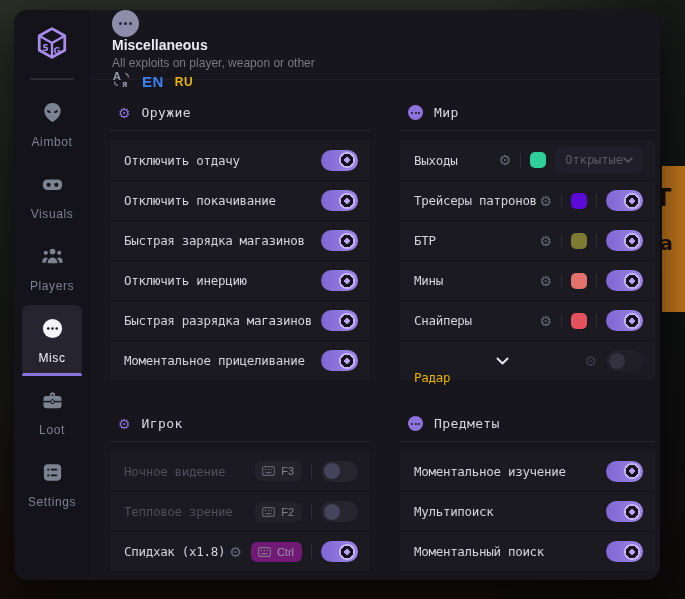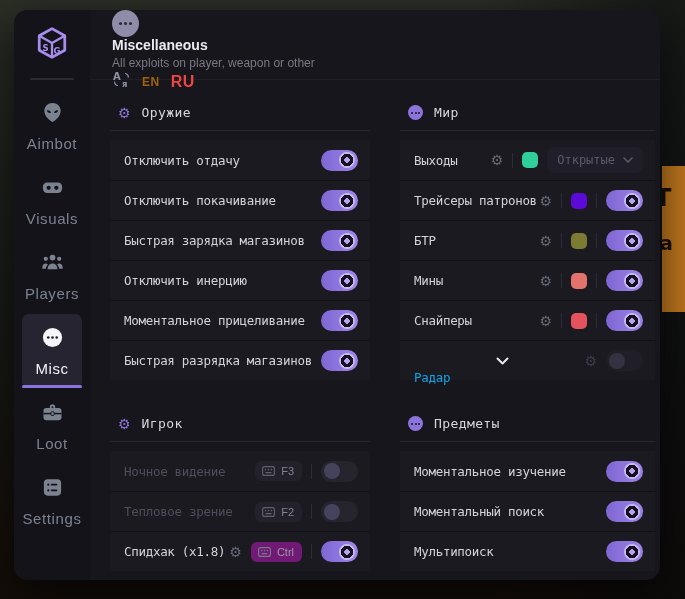--- a/index.html
+++ b/index.html
@@ -31,56 +31,56 @@
   
   .sidebar { width:76px; flex-shrink:0; background:#14131a; display:flex; flex-direction:column; align-items:center; }
   .logo { margin-top:15px; }
   .logo-divider { width:44px; height:2px; border-radius:1px; background:#2d2c34; margin:13px 0 8px; }
   .nav { width:100%; display:flex; flex-direction:column; align-items:center; }
   .nav-item {
     width:60px; padding:12px 0 11px; display:flex; flex-direction:column; align-items:center; gap:7px;
     color:#7b8290; cursor:pointer; position:relative; border-radius:7px; margin-top:1px;
   }
   .nav-item svg { width:23px; height:23px; }
-  .nav-label { font-size:15px; letter-spacing:.6px; color:#7b8290; }
+  .nav-label { font-size:12px; letter-spacing:.6px; color:#7b8290; }
   .nav-item.active { background:#262431; color:#f5f4f8; }
   .nav-item.active .nav-label { color:#f5f4f8; }
   .nav-item.active::after { content:""; position:absolute; left:0; right:0; bottom:0; height:3px; background:#8b74de; border-radius:2px; }
 
   
   .main { flex:1; min-width:0; display:flex; flex-direction:column; }
   .header { height:70px; flex-shrink:0; display:flex; align-items:flex-start; padding:0 22px 0 22px; border-bottom:1px solid #201f27;flex-direction:column; }
   .avatar { width:27px; height:27px; border-radius:50%; background:#8f8ca9; margin-right:14px; display:flex; align-items:center; justify-content:center; gap:2px; flex-shrink:0; }
   .avatar i { width:3px; height:3px; border-radius:50%; background:#2b2938; }
   .header-titles { flex:1; min-width:0; }
   .header-title { font-size:14px; font-weight:bold; color:#eceaf1; margin-bottom:3px; }
   .header-sub { font-size:12px; color:#7a7884; }
   .lang { display:flex; align-items:center; gap:11px; }
-  .lang-en { font-size:12px; font-weight:bold; letter-spacing:.5px; color:#a16207; cursor:pointer; }
-  .lang-ru { font-size:16px; font-weight:bold; letter-spacing:.5px; color:#ef4444; cursor:pointer; }
+  .lang-en { font-size:15px; font-weight:bold; letter-spacing:.5px; color:#3b82f6; cursor:pointer; }
+  .lang-ru { font-size:12px; font-weight:bold; letter-spacing:.5px; color:#eab308; cursor:pointer; }
 
   .content { display:flex; gap:30px; padding:16px 0 0 20px; }
   .col { display:flex; flex-direction:column; }
   .col-left { width:260px; }
   .col-right { width:255px;justify-content:space-between; }
 
   .sec-head { display:flex; align-items:center; gap:11px; padding:9px 0 10px 8px; }
   .sec-title { font-family:"DejaVu Sans Mono",monospace; font-size:13px; color:#d8d6df; letter-spacing:.4px; }
   .sec-gear { color:#8d74dd; font-size:14px; line-height:1; font-family:"DejaVu Sans",sans-serif; }
   .sec-circle { width:15px; height:15px; border-radius:50%; background:#8d74dd; display:flex; align-items:center; justify-content:center; gap:1.5px; }
   .sec-circle i { width:2px; height:2px; border-radius:50%; background:#17161c; }
   .sec-divider { height:1px; background:#28272f; }
   .rows { margin-top:9px; }
   .sec-2 { margin-top:27px; }
 
   .row { height:40px; display:flex; align-items:center; padding:0 12px 0 14px; background:#1b1a21; }
   .row + .row { border-top:1px solid #121117; }
   .row-label { flex:1; font-family:"DejaVu Sans Mono",monospace; font-size:12.5px; letter-spacing:-.3px; color:#d4d2db; white-space:nowrap; }
   .row.dim .row-label { color:#4f4d5c; }
-  .row.dimmer .row-label { color:#0ea5e9;margin-top:34px; }
+  .row.dimmer .row-label { color:#eab308;margin-top:34px; }
 
   .ctrl { display:flex; align-items:center; gap:9px; flex-shrink:0; }
   .vsep { width:1px; height:15px; background:#2d2c36; }
   .gear { color:#646a76; font-size:14px; line-height:1; font-family:"DejaVu Sans",sans-serif; cursor:pointer; }
   .row.dimmer .gear { color:#3d3c4a; }
 
   .swatch { width:16px; height:16px; border-radius:5px; cursor:pointer; }
 
   .toggle { width:37px; height:21px; border-radius:11px; position:relative; cursor:pointer; flex-shrink:0; }
   .toggle.on { background:linear-gradient(90deg,#7f66d4 0%,#9d85e6 100%); }
@@ -88,21 +88,21 @@
   .toggle.on .knob { right:3px; background:radial-gradient(circle,#b7a3ee 0 2.6px,#16111e 2.6px 6.2px,#c9b9f1 6.2px); }
   .toggle.off { background:#26252e; }
   .toggle.off .knob { left:3px; background:#45425c; }
   .row.dimmer .toggle.off { background:#201f27; }
   .row.dimmer .toggle.off .knob { background:#343240; }
 
   .kbd { display:inline-flex; align-items:center; gap:6px; background:#23222b; border-radius:6px; padding:4px 8px 4px 7px;
          font-size:11px; color:#84828e; cursor:pointer; }
   .kbd.lit { background:#701a75; color:#9b99a6; }
 
-  .dropdown { display:inline-flex; align-items:center; gap:8px; background:#201f29; border-radius:8px; padding:6px 10px;
+  .dropdown { display:inline-flex; align-items:center; background:#201f29; border-radius:8px; padding:6px 10px;
               font-family:"DejaVu Sans Mono",monospace; font-size:12px; color:#5b5968; cursor:pointer; }
 
   .radar-chevron { margin-left:46px; display:flex; cursor:pointer; }
 </style>
 </head>
 <body>
 
 <div class="screen">
 
   <div class="game-orange">
@@ -255,27 +255,27 @@
                     <span class="knob"></span>
                   </span>
               </div>
               <div class="row">
                 <span class="row-label">Отключить инерцию</span>
                 <span class="toggle on">
                     <span class="knob"></span>
                   </span>
               </div>
               <div class="row">
+                <span class="row-label">Быстрая разрядка магазинов</span>
+                <span class="toggle on">
+                    <span class="knob"></span>
+                  </span>
+              </div>
+              <div class="row">
                 <span class="row-label">Моментальное прицеливание</span>
-                <span class="toggle on">
-                    <span class="knob"></span>
-                  </span>
-              </div>
-              <div class="row">
-                <span class="row-label">Быстрая разрядка магазинов</span>
                 <span class="toggle on">
                     <span class="knob"></span>
                   </span>
               </div>
             </div>
           </section>
 
           <section class="sec-2">
             <div class="sec-head">
               <span class="sec-gear">⚙</span>
@@ -456,27 +456,27 @@
             </div>
             <div class="sec-divider"></div>
             <div class="rows">
               <div class="row">
                 <span class="row-label">Моментальное изучение</span>
                 <span class="toggle on">
                     <span class="knob"></span>
                   </span>
               </div>
               <div class="row">
+                <span class="row-label">Мультипоиск</span>
+                <span class="toggle on">
+                    <span class="knob"></span>
+                  </span>
+              </div>
+              <div class="row">
                 <span class="row-label">Моментальный поиск</span>
-                <span class="toggle on">
-                    <span class="knob"></span>
-                  </span>
-              </div>
-              <div class="row">
-                <span class="row-label">Мультипоиск</span>
                 <span class="toggle on">
                     <span class="knob"></span>
                   </span>
               </div>
             </div>
           </section>
 
         </div>
       </div>
     </div>

